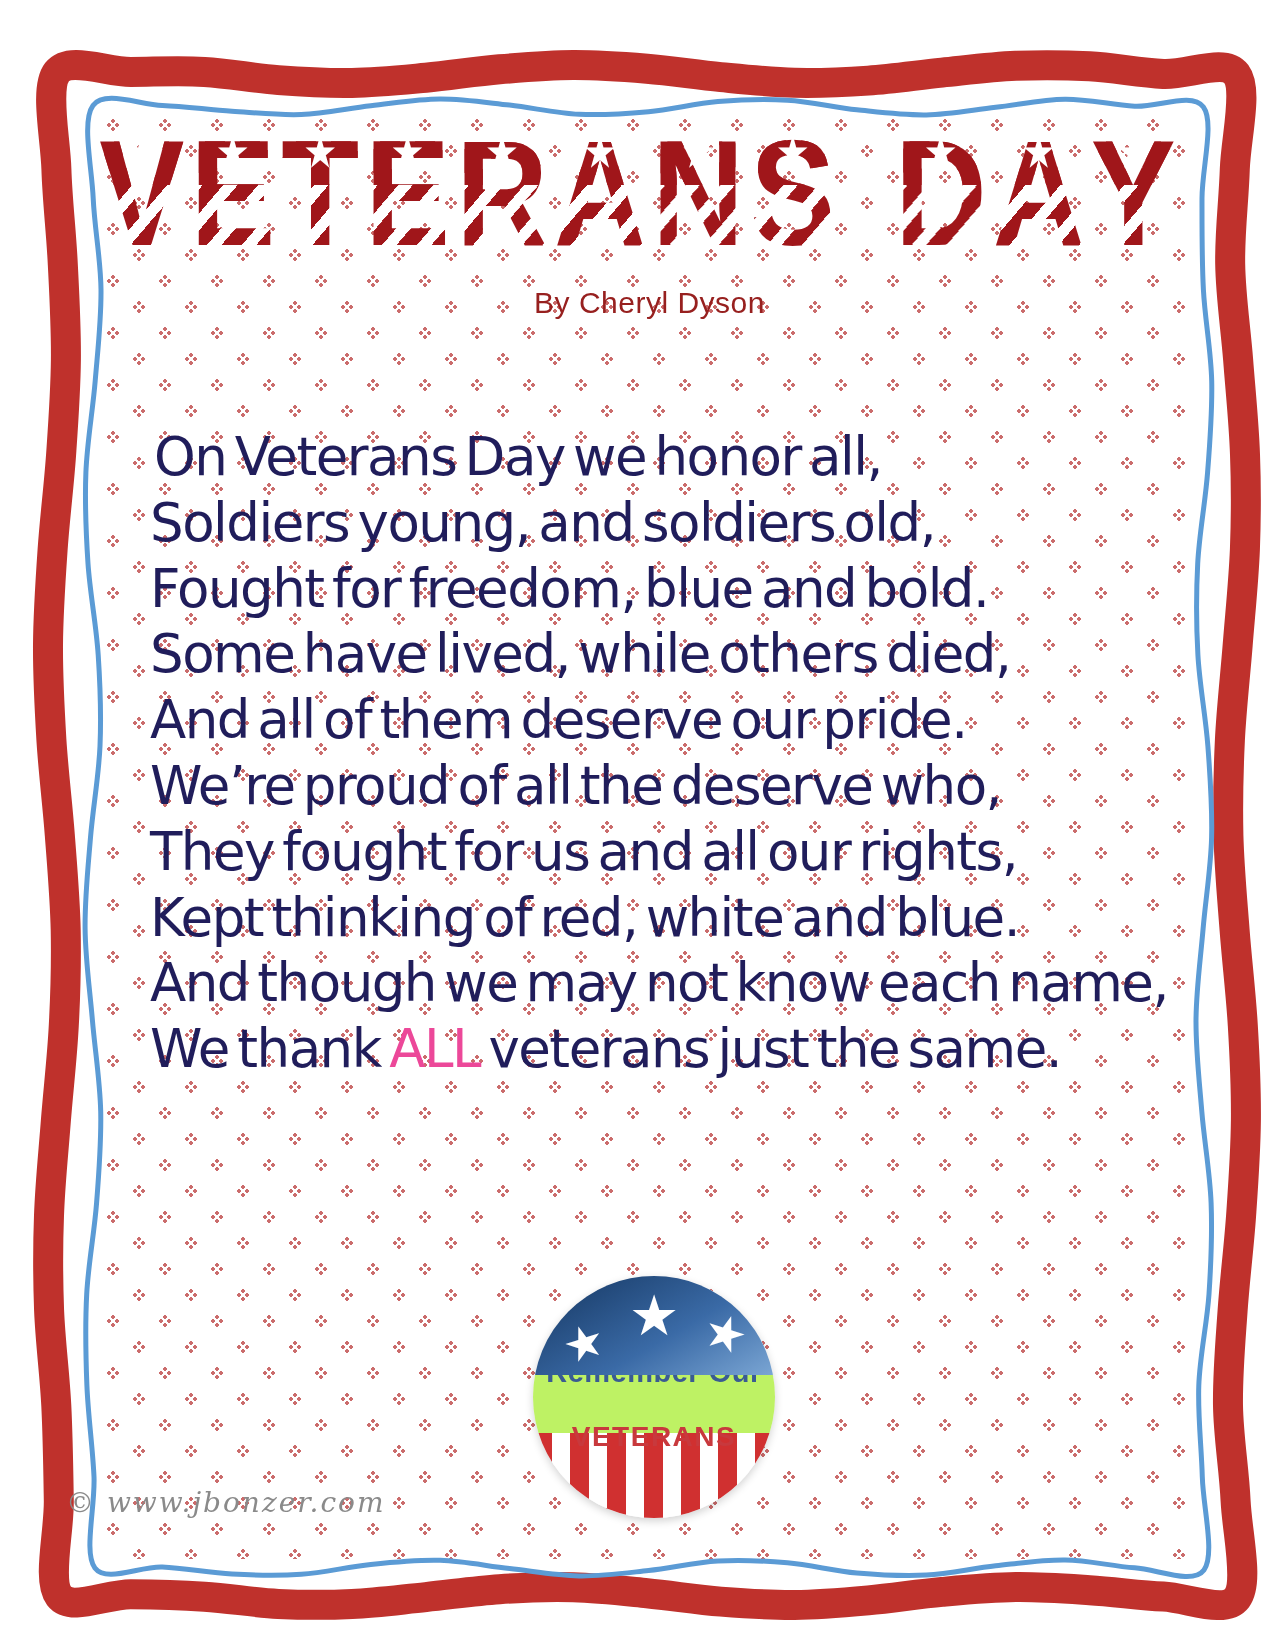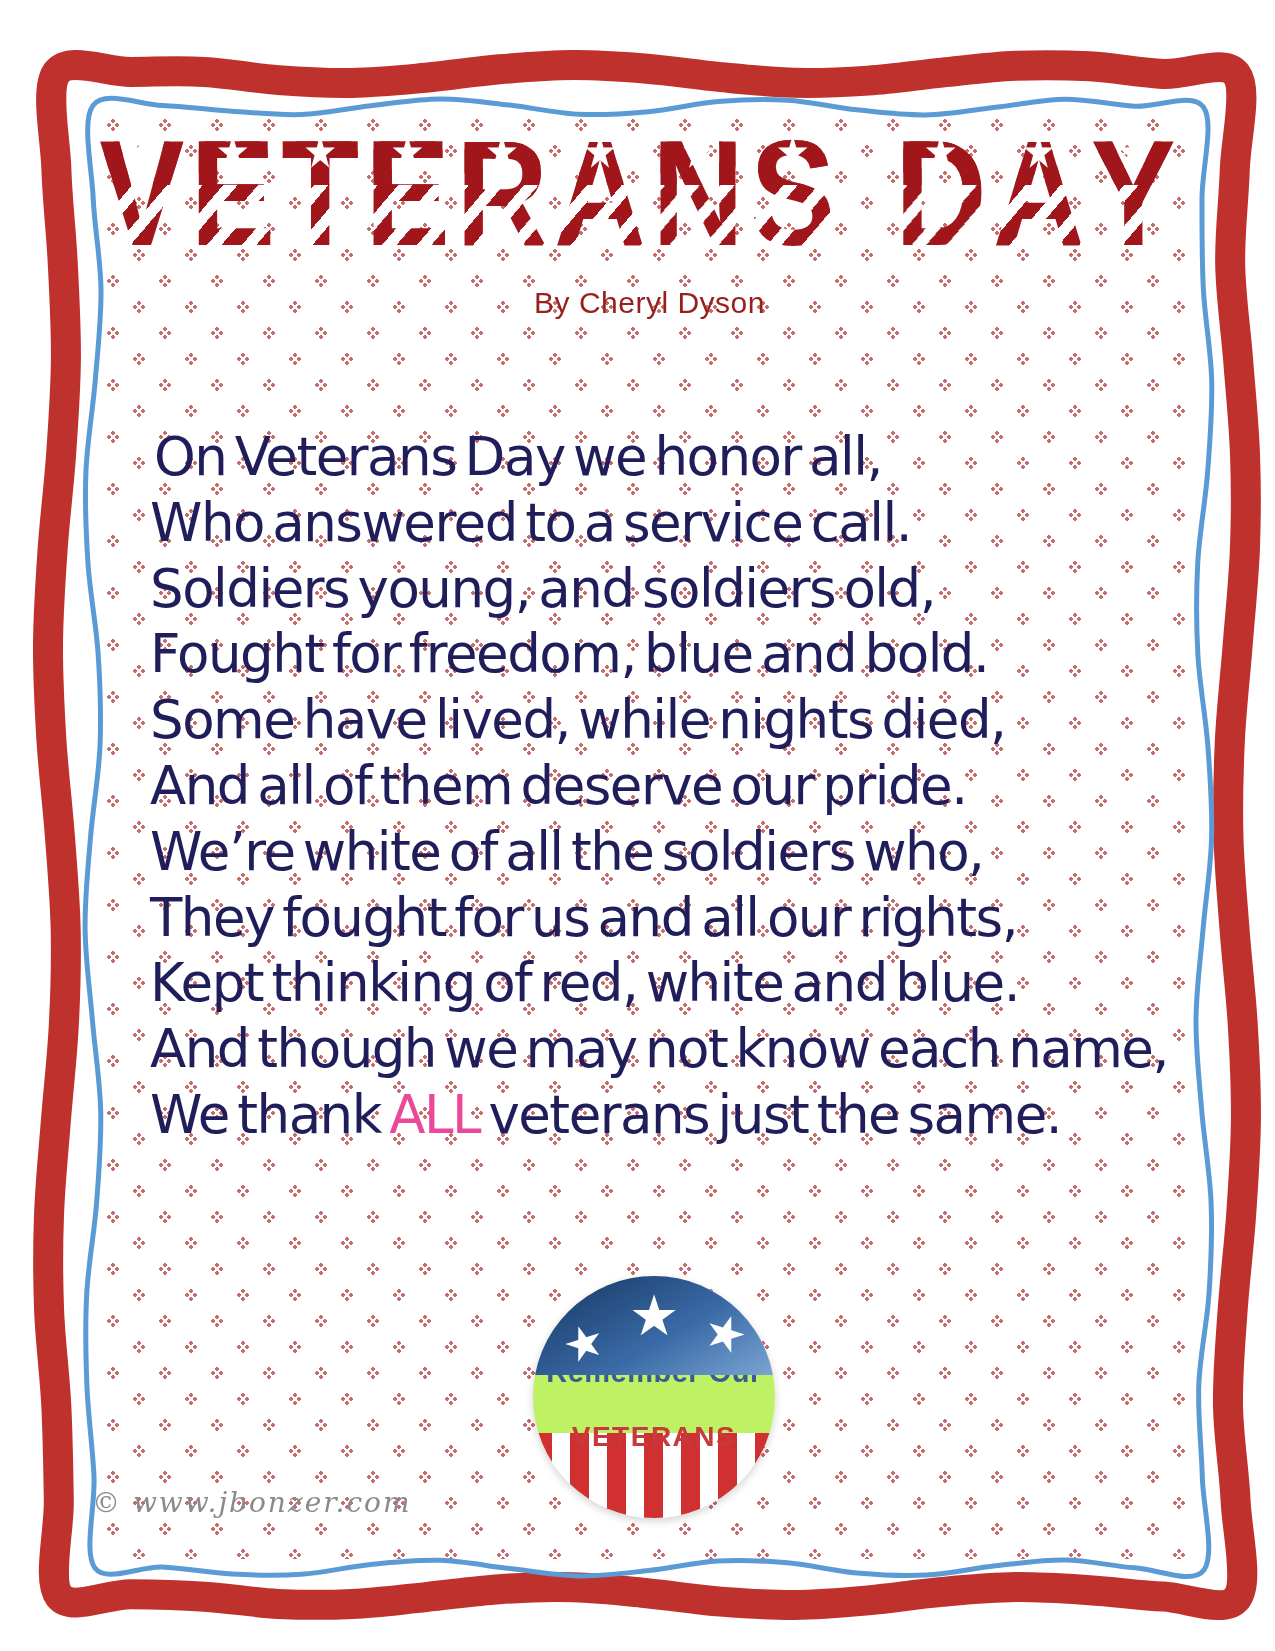--- a/index.html
+++ b/index.html
@@ -55,21 +55,21 @@
   .badge-top .bstar{position:absolute;color:#ffffff;line-height:1;}
   .bstar.mid{left:50%;top:12px;transform:translateX(-50%);font-size:56px;}
   .bstar.lft{left:30px;top:44px;transform:rotate(-18deg);font-size:46px;}
   .bstar.rgt{right:28px;top:34px;transform:rotate(18deg);font-size:48px;}
   .badge-mid{height:24%;display:flex;flex-direction:column;align-items:center;justify-content:center;background:#bef264;}
   .badge-mid .l1{font-size:29px;font-weight:700;color:#3a5c92;letter-spacing:.5px;line-height:1.05;}
   .badge-mid .l2{font-size:28px;font-weight:700;color:#c8393d;letter-spacing:1.5px;line-height:1.0;margin-top:36px;}
   .badge-stripes{height:35%;
          background:repeating-linear-gradient(90deg,#d03030 0 19px,#ffffff 19px 37px);}
 
-  .watermark{position:absolute;left:92px;top:1486px;z-index:6;
+  .watermark{position:absolute;left:66px;top:1486px;z-index:6;
          font-family:"DejaVu Serif",serif;font-style:italic;font-size:28px;
          color:#8a8a8a;letter-spacing:2px;}
 </style>
 </head>
 <body>
 
 <div id="page">
 
   <div class="dots"></div>
 
@@ -91,26 +91,25 @@
       <span class="tl">D<span class="star">★</span></span>
       <span class="tl">A<span class="star">★</span></span>
       <span class="tl">Y<span class="star">★</span></span>
     </div>
 
   <div class="byline">By Cheryl Dyson</div>
 
   <div class="poem" id="poem">
 
   <div class="poem-line">On Veterans Day we honor all,</div>
-      <div class="poem-line">Who answered to a service call.</div>
       <div class="poem-line">Soldiers young, and soldiers old,</div>
       <div class="poem-line">Fought for freedom, blue and bold.</div>
-      <div class="poem-line">Some have lived, while nights died,</div>
+      <div class="poem-line">Some have lived, while others died,</div>
       <div class="poem-line">And all of them deserve our pride.</div>
-      <div class="poem-line">We’re white of all the soldiers who,</div>
+      <div class="poem-line">We’re proud of all the deserve who,</div>
       <div class="poem-line">They fought for us and all our rights,</div>
       <div class="poem-line">Kept thinking of red, white and blue.</div>
       <div class="poem-line">And though we may not know each name,</div>
       <div class="poem-line"><span>We thank </span><span class="emph">ALL</span><span> veterans just the same.</span></div>
     </div>
 
   <div class="badge">
     <div class="badge-top">
       <span class="bstar lft">★</span>
       <span class="bstar mid">★</span>

